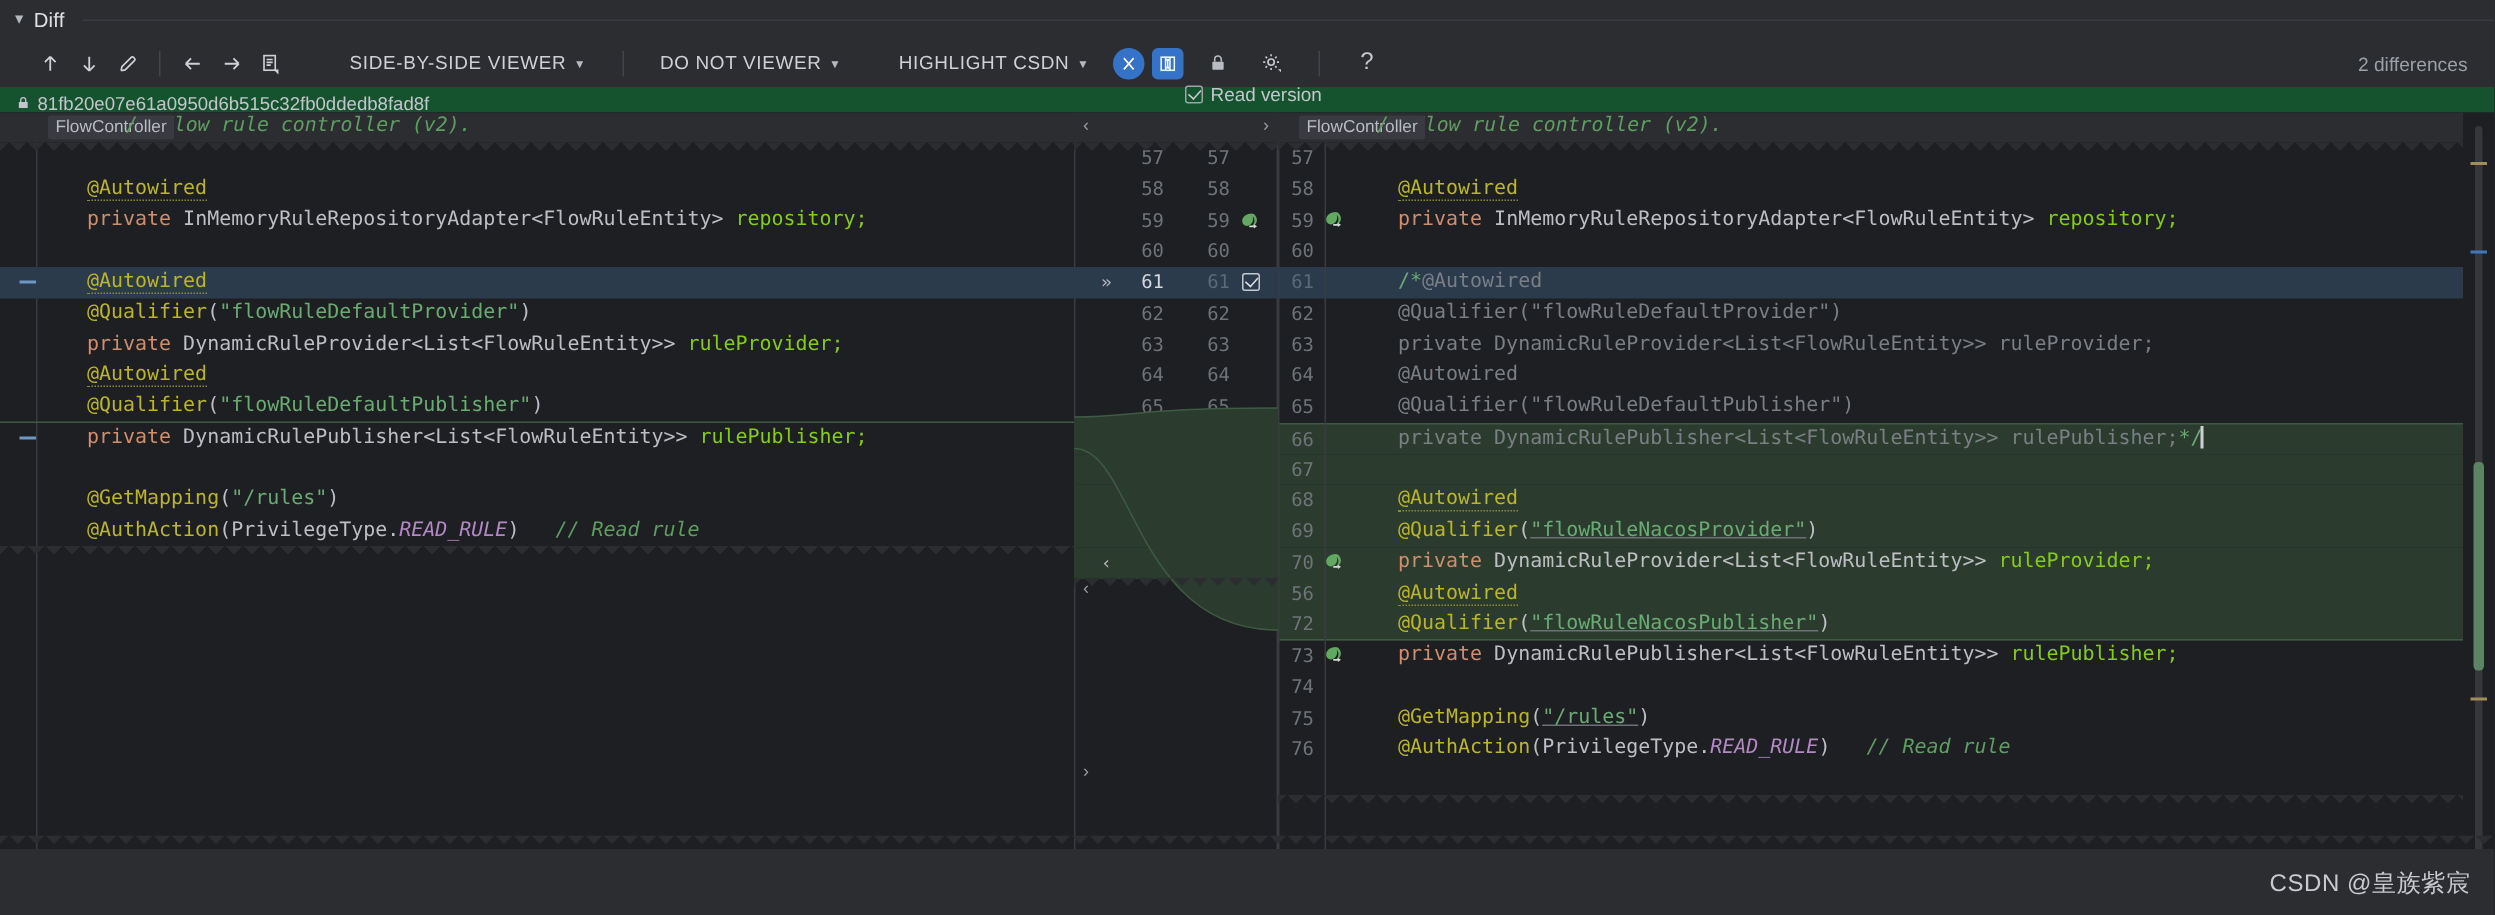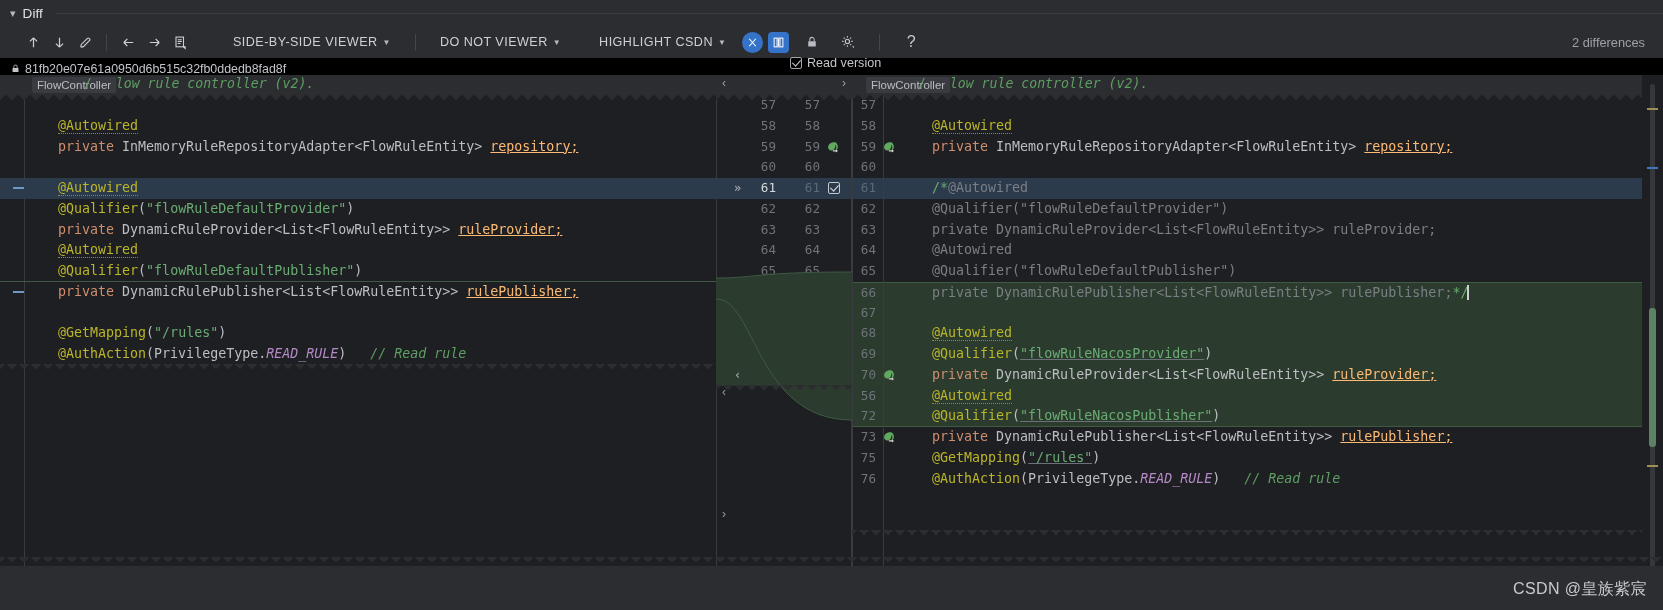--- a/index.html
+++ b/index.html
@@ -50,21 +50,21 @@
   }
   .tb-sq {
     width: 21px; height: 21px; border-radius: 4px;
     background: #3573c9; display: flex; align-items: center; justify-content: center;
     color: #fff; flex: none;
   }
   .tb-spacer { flex: 1; }
   .diff-count { color: #9da0a8; font-size: 12.8px; padding-right: 6px; }
 
   
-  .inforow { height: 21px; display: flex; align-items: center; background: #000000; }
+  .inforow { height: 21px; display: flex; align-items: center; background: #14532d; }
   .rev {
     display: flex; align-items: center; gap: 4px;
     padding-left: 10px; color: #c3c5cb; font-size: 12.4px;
   }
   .yourver {
     position: absolute; left: 790px; top: 56px;
     display: flex; align-items: center; gap: 5px;
     color: #c3c5cb; font-size: 12.6px;
   }
   .chk-box {
@@ -143,21 +143,21 @@
   }
   .left-edgebar {
     position: absolute; left: 24px; top: 0; bottom: 0; width: 1px; background: #393b40;
   }
 
   
   .c-anno  { color: #bbb529; }
   .c-kw    { color: #cf8e6d; }
   .c-type  { color: #bcbec4; }
   .c-str   { color: #6aab73; }
-  .c-field { color: #fdba74; text-decoration: underline; }
+  .c-field { color: #84cc16; }
   .c-plain { color: #bcbec4; }
   .c-cmt   { color: #5f9e63; font-style: italic; }
   .c-static{ color: #b389c5; font-style: italic; }
   .c-gray  { color: #7a7e85; }
   .c-greenmark { color: #6aab73; }
   .u-warn { border-bottom: 1px dotted #8a8a3a; }
   .u-link { text-decoration: underline; text-decoration-color: #6c7079; }
 
   
   .caret {
@@ -506,20 +506,21 @@
                 <path d="M8.4 11.4h4.2v1.5H8.4z" fill="#d6d6d6"></path>
                 <path d="M12.2 10.4l2.6 1.8-2.6 1.8z" fill="#d6d6d6"></path>
               </svg></span><span class="code-text" style="padding-left: 48px;"><span class="c-plain">    </span><span class="c-kw">private </span><span class="c-type">DynamicRuleProvider&lt;List&lt;FlowRuleEntity&gt;&gt; </span><span class="c-field">ruleProvider;</span></span></div>
           <div class="row hl-green"><span style="position: absolute; left: 0px; width: 24px; text-align: right; color: rgb(111, 115, 122); font-family: &quot;DejaVu Sans Mono&quot;, monospace; font-size: 12.6px; z-index: 3;">56</span><span class="code-text" style="padding-left: 48px;"><span class="c-plain">    </span><span class="c-anno u-warn">@Autowired</span></span></div>
           <div class="row hl-green" style="border-bottom: 1px solid rgb(63, 90, 67);"><span style="position: absolute; left: 0px; width: 24px; text-align: right; color: rgb(111, 115, 122); font-family: &quot;DejaVu Sans Mono&quot;, monospace; font-size: 12.6px; z-index: 3;">72</span><span class="code-text" style="padding-left: 48px;"><span class="c-plain">    </span><span class="c-anno">@Qualifier</span><span class="c-plain">(</span><span class="c-str u-link">"flowRuleNacosPublisher"</span><span class="c-plain">)</span></span></div>
           <div class="row"><span style="position: absolute; left: 0px; width: 24px; text-align: right; color: rgb(111, 115, 122); font-family: &quot;DejaVu Sans Mono&quot;, monospace; font-size: 12.6px; z-index: 3;">73</span><span style="position: absolute; left: 30px; top: 3px; z-index: 4;"><svg width="13" height="13" viewBox="0 0 16 16">
                 <path d="M10.6 1.6C6.4 1.6 2.6 4 2.6 7.8c0 2.4 1.7 4 3.8 4 3 0 5.2-2.6 5.2-5.6 0-1.2-.3-2-.3-2s1.4 1.3 1.4 3.4c0 2.4-1.6 4.2-3 5 2.8-.5 5-2.7 5-5.6 0-3-2.3-5.4-4.1-5.4z" fill="#61a861"></path>
                 <path d="M8.4 11.4h4.2v1.5H8.4z" fill="#d6d6d6"></path>
                 <path d="M12.2 10.4l2.6 1.8-2.6 1.8z" fill="#d6d6d6"></path>
               </svg></span><span class="code-text" style="padding-left: 48px;"><span class="c-plain">    </span><span class="c-kw">private </span><span class="c-type">DynamicRulePublisher&lt;List&lt;FlowRuleEntity&gt;&gt; </span><span class="c-field">rulePublisher;</span></span></div>
+          <div class="row"><span style="position: absolute; left: 0px; width: 24px; text-align: right; color: rgb(111, 115, 122); font-family: &quot;DejaVu Sans Mono&quot;, monospace; font-size: 12.6px; z-index: 3;">74</span><span class="code-text" style="padding-left: 48px;">&nbsp;</span></div>
           <div class="row"><span style="position: absolute; left: 0px; width: 24px; text-align: right; color: rgb(111, 115, 122); font-family: &quot;DejaVu Sans Mono&quot;, monospace; font-size: 12.6px; z-index: 3;">75</span><span class="code-text" style="padding-left: 48px;"><span class="c-plain">    </span><span class="c-anno">@GetMapping</span><span class="c-plain">(</span><span class="c-str u-link">"/rules"</span><span class="c-plain">)</span></span></div>
           <div class="row"><span style="position: absolute; left: 0px; width: 24px; text-align: right; color: rgb(111, 115, 122); font-family: &quot;DejaVu Sans Mono&quot;, monospace; font-size: 12.6px; z-index: 3;">76</span><span class="code-text" style="padding-left: 48px;"><span class="c-plain">    </span><span class="c-anno">@AuthAction</span><span class="c-plain">(PrivilegeType.</span><span class="c-static">READ_RULE</span><span class="c-plain">)</span><span class="c-cmt">   // Read rule</span></span></div>
         </div>
       <div class="rp-gutline"></div>
 
       <div class="zig" style="top:455px;"></div>
     </div>
 
     <div class="scroll-col">
       <div class="sb-track"></div>

